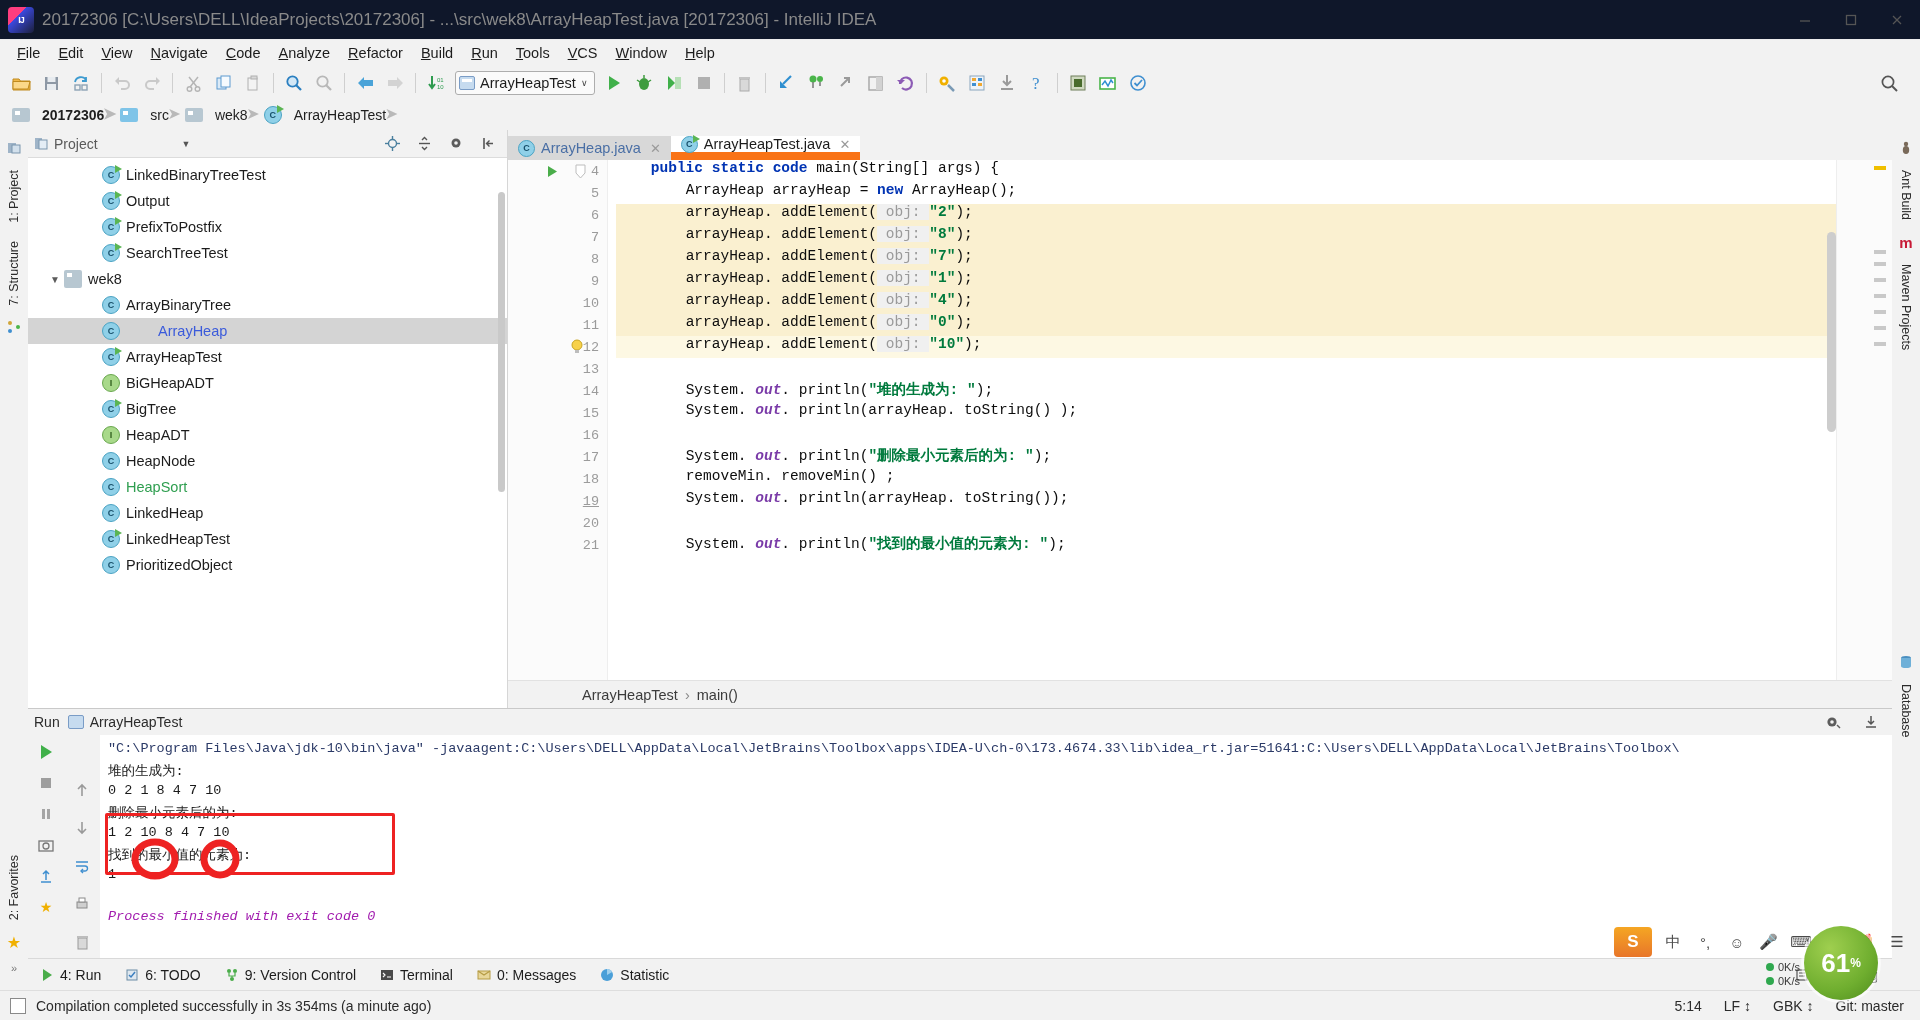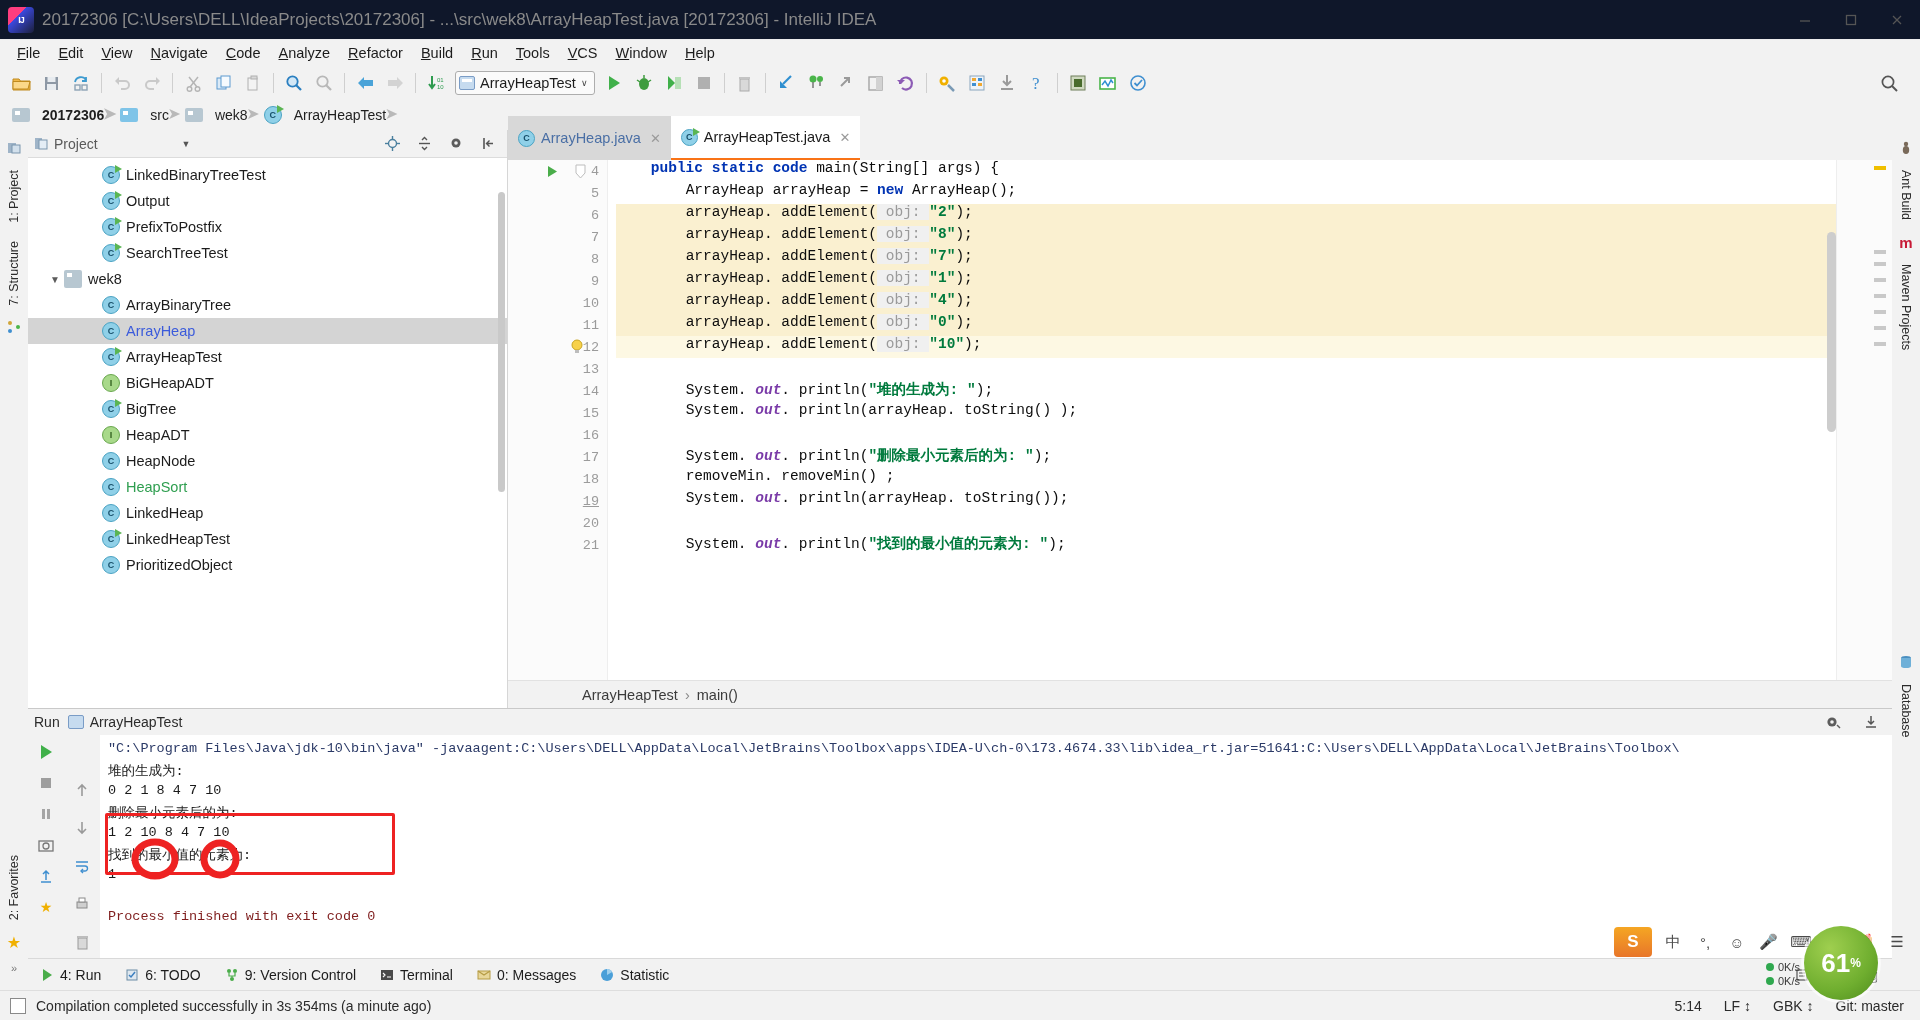--- a/index.html
+++ b/index.html
@@ -75,29 +75,29 @@
                   font-size:9px; font-weight:bold; color:#18506b;}
   .ico.iface { border-radius:50%; background:#a8d98a; border:1px solid #6aa84f;}
   .ico.iface::after{content:"I"; position:absolute; inset:0; display:flex;align-items:center;justify-content:center;
                   font-size:9px; font-weight:bold; color:#2f5e1c;}
   .ico.runmark::before{content:""; position:absolute; right:-3px; top:-2px; width:0;height:0;
       border-left:7px solid #5ab553; border-top:4px solid transparent; border-bottom:4px solid transparent;}
   .ico.folder { background:#b7c7d1; border-radius:2px; }
   .ico.folder::after{content:""; position:absolute; left:3px; top:3px; width:5px;height:4px;background:#fff;}
   .ico.folder.blue { background:#7fc4e8; }
   .tname.green{ color:#2e9e4f; }
-  .tname.blue { color:#3b5bdb; }
+  .tname.blue { color:#3b5bdb;margin-left:32px; }
   .scrollstub { position:absolute; right:2px; top:34px; width:7px; height:300px; background:#c9c9c9; border-radius:4px;}
 
   
   .editor { flex:1 1 auto; display:flex;flex-direction:column; min-width:0; background:#fff; }
   .etabs { height:30px; background:#f2f2f2; display:flex; align-items:flex-end; flex:0 0 30px; }
-  .etab { height:44px; display:flex;align-items:center;gap:6px; padding:0 10px; font-size:14.5px; }
+  .etab { height:24px; display:flex;align-items:center;gap:6px; padding:0 10px; font-size:14.5px; }
   .etab.inactive{ background:#d8d8d8; color:#4a6fa5; }
-  .etab.active{ background:#ffffff; color:#1c1c1c; border-bottom:2px solid #f97316;}
+  .etab.active{ background:#ffffff; color:#1c1c1c; border-bottom:8px solid #f97316;}
   .etab .x{ color:#9a9a9a; font-size:13px; margin-left:3px;}
   .etab .tico{width:17px;height:17px;position:relative;border-radius:50%;background:#8fd0e8;border:1px solid #4ba3c3;}
   .etab .tico::after{content:"C";position:absolute;inset:0;display:flex;align-items:center;justify-content:center;font-size:9px;font-weight:bold;color:#18506b;}
   .etab .tico.run::before{content:"";position:absolute;right:-3px;top:-2px;width:0;height:0;
       border-left:7px solid #5ab553;border-top:4px solid transparent;border-bottom:4px solid transparent;}
 
   .ebody { flex:1 1 auto; display:flex; min-height:0; position:relative; overflow:hidden; background:#fff;}
   .gutter { width:100px; flex:0 0 100px; background:#fbfbfb; border-right:1px solid #eee; position:relative;}
   .gline { height:22px; display:flex; align-items:center; justify-content:flex-end;
            padding-right:8px; font-family:"Liberation Mono",monospace; font-size:13.5px; color:#9b9b9b;}
@@ -126,21 +126,21 @@
   .run-body { flex:1 1 auto; display:flex; min-height:0; }
   .run-side { width:36px; flex:0 0 36px; background:#f2f2f2; display:flex;flex-direction:column;align-items:center;
               padding-top:6px; gap:9px;}
   .run-side2 { width:36px; flex:0 0 36px; background:#f2f2f2; display:flex;flex-direction:column;align-items:center;
               padding-top:44px; gap:16px;}
   .sideico{width:22px;height:22px;display:flex;align-items:center;justify-content:center;font-size:14px;color:#555;}
   .console { flex:1 1 auto; background:#fff; position:relative; overflow:hidden;
              font-family:"Liberation Mono",monospace; font-size:13.5px; color:#1a1a1a; padding:6px 0 0 8px;}
   .cnl { height:21px; white-space:pre; color:#1a1a1a;}
   .cnl.cmd { color:#2b3a67; }
-  .cnl.fin { color:#7f1d1d; }
+  .cnl.fin { color:#a21caf;font-style:italic; }
   .annot-box{ position:absolute; border:3px solid #ee2222; border-radius:2px; pointer-events:none;}
   .annot-blob{ position:absolute; pointer-events:none; }
 
   
   .statusbar { height:32px; flex:0 0 32px; background:#f2f2f2; display:flex; align-items:center;
                gap:0px; border-top:1px solid #d9d9d9;}
   .sb-tab{ display:flex;align-items:center;gap:6px; padding:0 12px; height:32px; font-size:14px; color:#1c1c1c;}
   .sb-right{ margin-left:auto; display:flex;align-items:center;gap:16px; padding-right:14px; font-size:14px;color:#2b2b2b;}
   .finalbar { height:30px; flex:0 0 30px; background:#f2f2f2; display:flex;align-items:center; gap:10px;
               padding-left:10px; border-top:1px solid #dedede; font-size:14px; color:#2b2b2b;}

